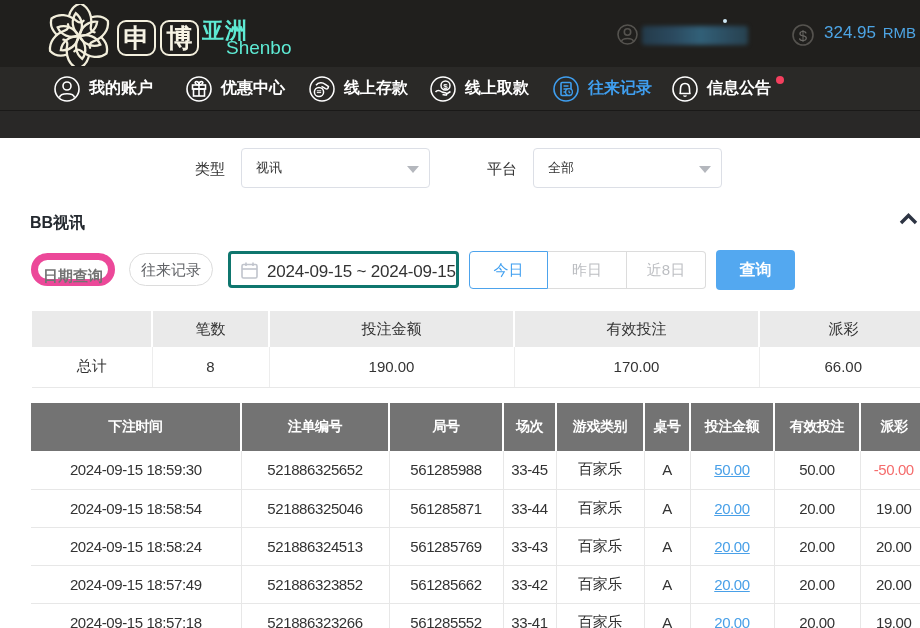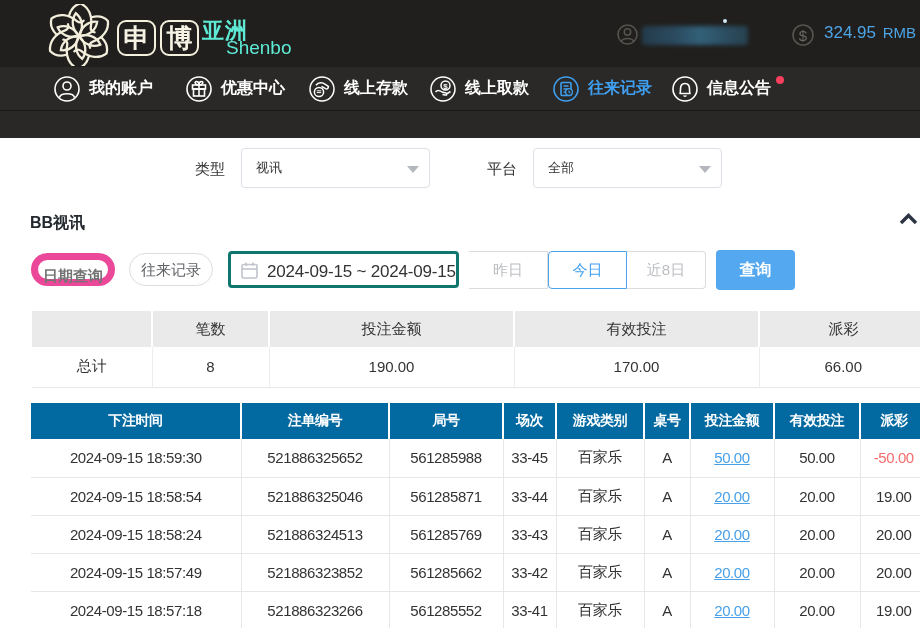--- a/index.html
+++ b/index.html
@@ -65,21 +65,21 @@
 
 .sumtab{position:absolute;left:32px;top:173px;width:895px;border-collapse:collapse;table-layout:fixed;
   font-size:15px;color:#333;text-align:center;}
 .sumtab th{background:#eaeaea;height:36px;font-weight:normal;border-left:2px solid #fff;}
 .sumtab th:first-child{border-left:none;}
 .sumtab td{height:40px;border-bottom:1px solid #e8e8e8;border-left:1px solid #ededed;background:#fff;}
 .sumtab td:first-child{border-left:none;}
 
 .dattab{position:absolute;left:31px;top:265px;width:896px;border-collapse:collapse;table-layout:fixed;
   font-size:15px;color:#333;text-align:center;letter-spacing:-0.4px;}
-.dattab th{background:#0369a1;height:36px;color:#fff;font-size:14px;font-weight:bold;border-left:2px solid #fff;}
+.dattab th{background:#737373;height:48px;color:#fff;font-size:14px;font-weight:bold;border-left:2px solid #fff;}
 .dattab th:first-child{border-left:none;}
 .dattab td{height:38px;border-bottom:1px solid #e7e7e7;border-left:1px solid #e7e7e7;background:#fff;}
 .dattab td:first-child{border-left:none;}
 .blk{color:#49a0e8;text-decoration:underline;}
 .red{color:#f56c6c;}
 </style>
 </head>
 <body>
 <div class="top">
   <svg class="flower" width="62" height="62" viewBox="0 0 62 62">
@@ -189,22 +189,22 @@
   <div class="pill p1">日期查询</div>
   <div class="pill p2">往来记录</div>
   <div class="dateinp">
     <svg width="17" height="17" viewBox="0 0 17 17">
       <rect x="1" y="2.5" width="15" height="13.5" rx="1.5" fill="none" stroke="#c0c4cc" stroke-width="1.6"></rect>
       <line x1="1" y1="7" x2="16" y2="7" stroke="#c0c4cc" stroke-width="1.6"></line>
       <line x1="5" y1="0.5" x2="5" y2="4" stroke="#c0c4cc" stroke-width="1.6"></line>
       <line x1="12" y1="0.5" x2="12" y2="4" stroke="#c0c4cc" stroke-width="1.6"></line>
     </svg>2024-09-15 ~ 2024-09-15</div>
   <div class="btngroup">
+    <div class="seg first">今日</div>
     <div class="seg">昨日</div>
-    <div class="seg first">今日</div>
     <div class="seg last">近8日</div>
   </div>
   <div class="query">查询</div>
 
   <table class="sumtab">
     <colgroup>
         <col style="width:120px">
         <col style="width:117px">
         <col style="width:245px">
         <col style="width:245px">

